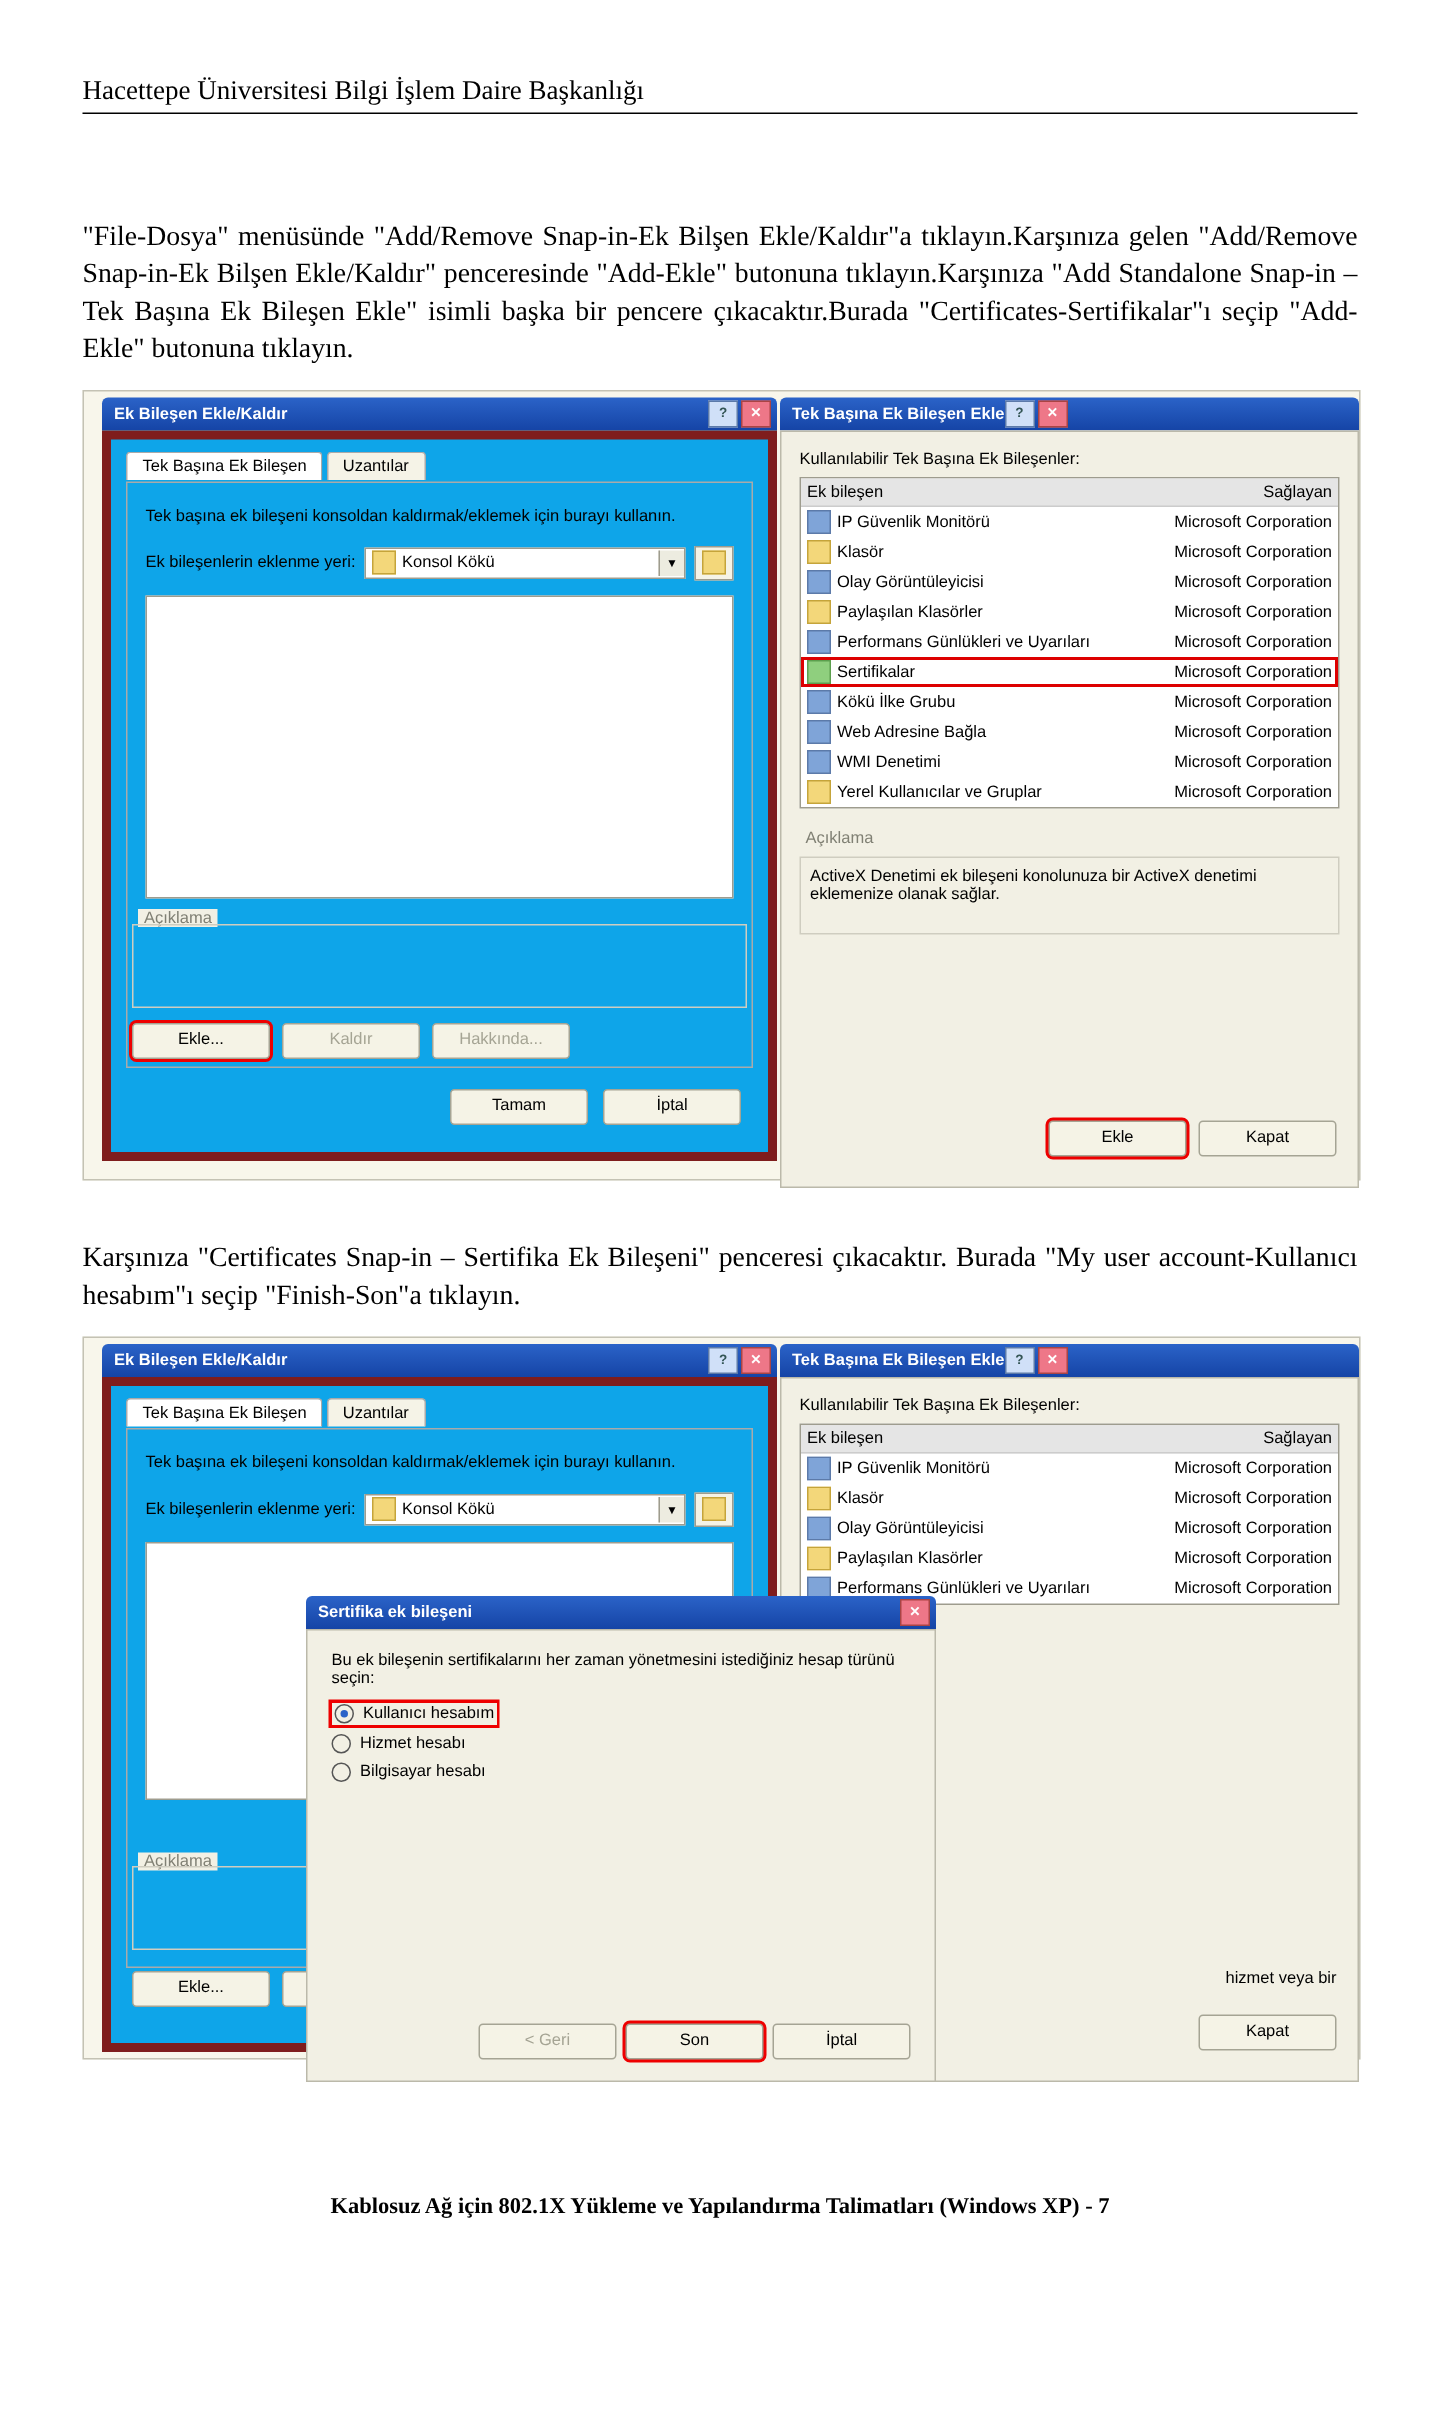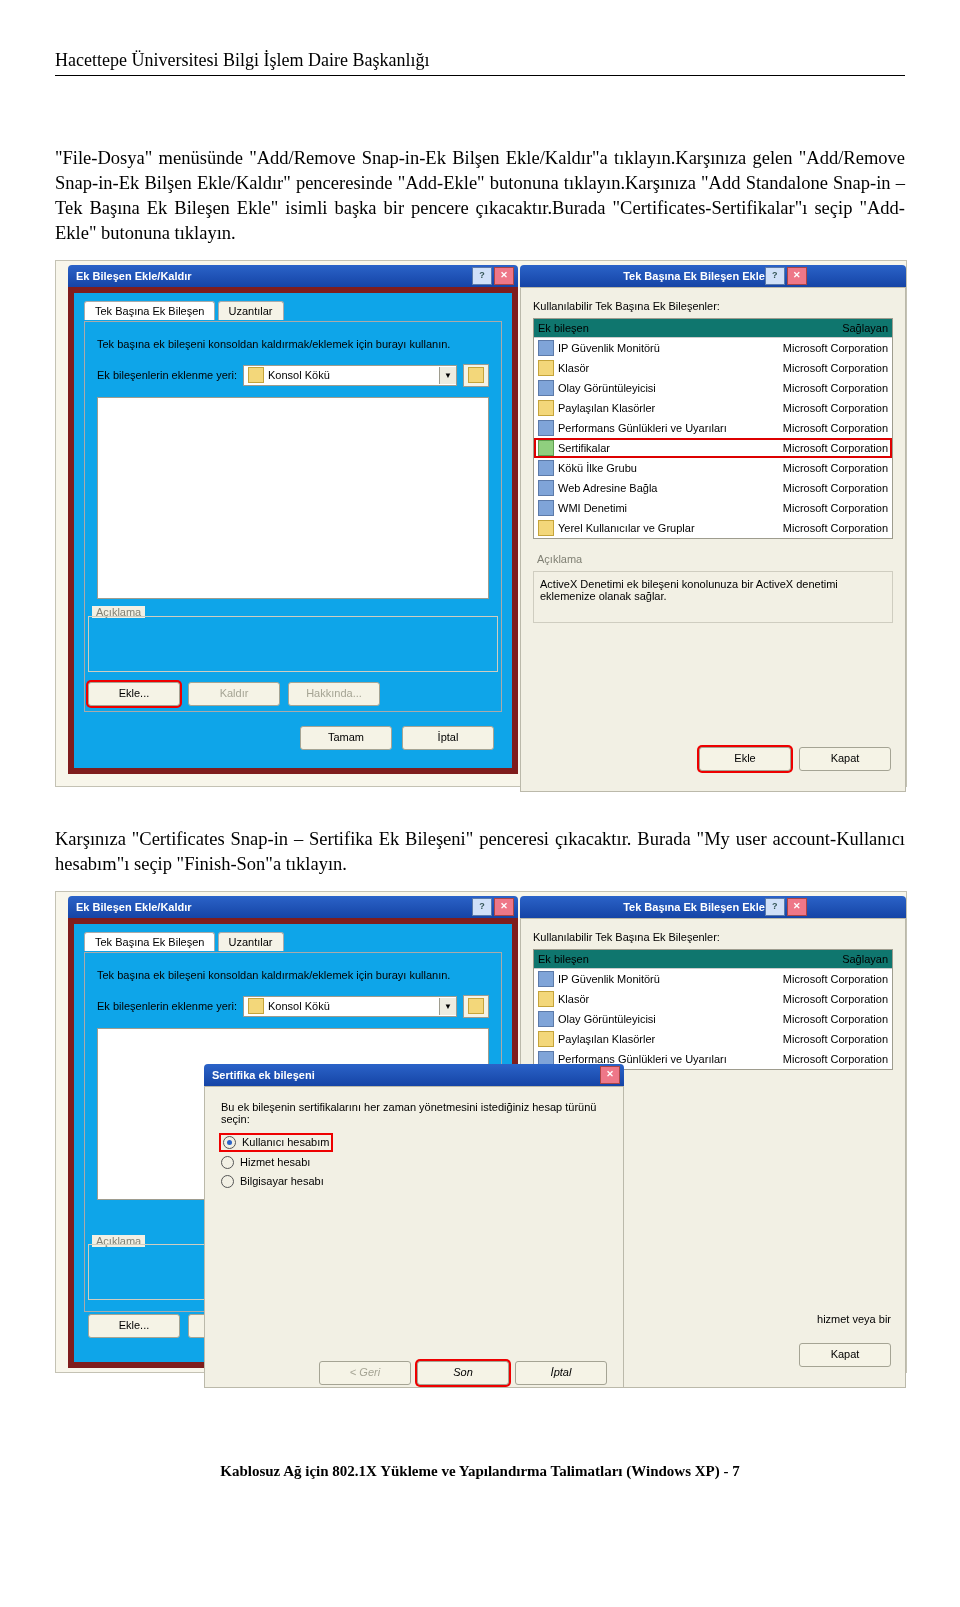--- a/index.html
+++ b/index.html
@@ -194,35 +194,35 @@
     bottom: 20px;
   }
   .rp-title {
     height: 22px;
     background: linear-gradient(#2b63c8, #1544a6);
     color: #fff; font-weight: bold;
     padding-left: 8px; line-height: 22px;
     border-radius: 4px 4px 0 0;
     display: flex;
     align-items: center;
-    justify-content: center;
+    justify-content: flex-start;
   }
   .rp-title .controls { display: flex; gap: 2px; padding-right: 4px; }
   .rp-body {
     background: #f2f0e4;
     border: 1px solid #bbb9aa;
     height: calc(100% - 22px);
     position: relative;
     padding: 12px;
   }
   .rp-list-header {
     display: flex; justify-content: space-between;
     border-bottom: 1px solid #ccc;
     padding: 3px 4px;
-    background: #0f766e;
+    background: #e5e5e5;
   }
   .rp-list {
     margin-top: 6px;
     background: #fff;
     border: 1px solid #9e9c8e;
     font-size: 11px;
   }
   .rp-item {
     display: flex; justify-content: space-between;
     align-items: center;
@@ -296,22 +296,22 @@
     display: inline-flex;
     align-items: center; justify-content: center;
   }
   .radio .dot {
     width: 5px; height: 5px;
     background: #2b63c8;
     border-radius: 50%;
   }
   .cd-btn-row {
     position: absolute;
-    right: 16px; bottom: 2px;
-    display: flex; gap: 6px; font-style: italic;
+    right: 16px; bottom: 14px;
+    display: flex; gap: 6px;
   }
 
   .footer {
     text-align: center;
     font-weight: bold;
     font-size: 15px;
     margin-top: 90px;
   }
 </style>
 </head>

